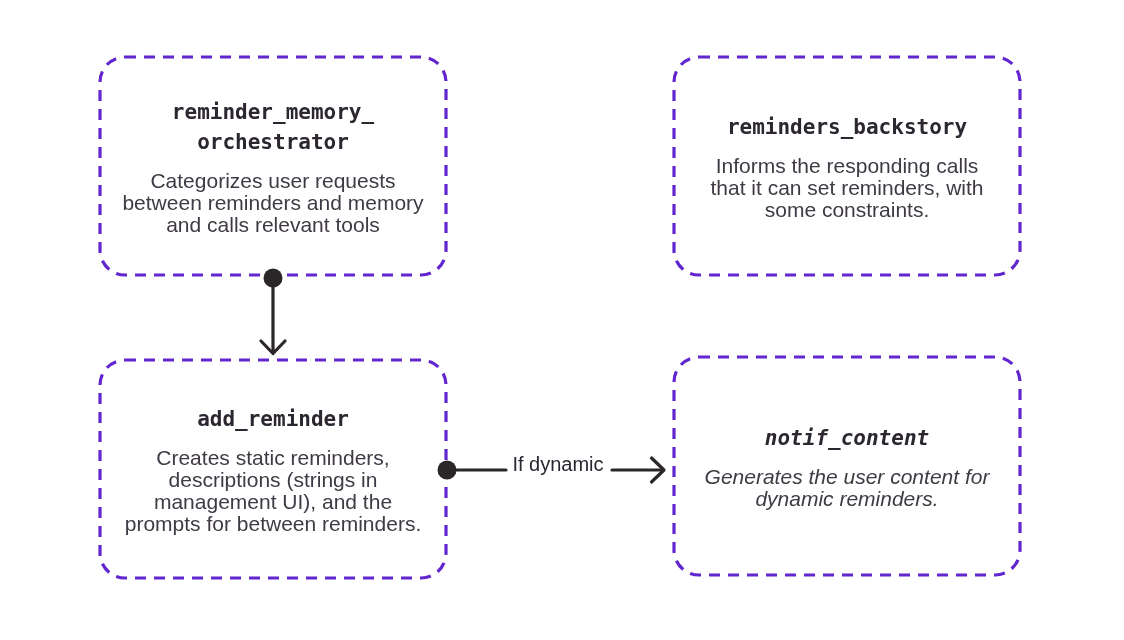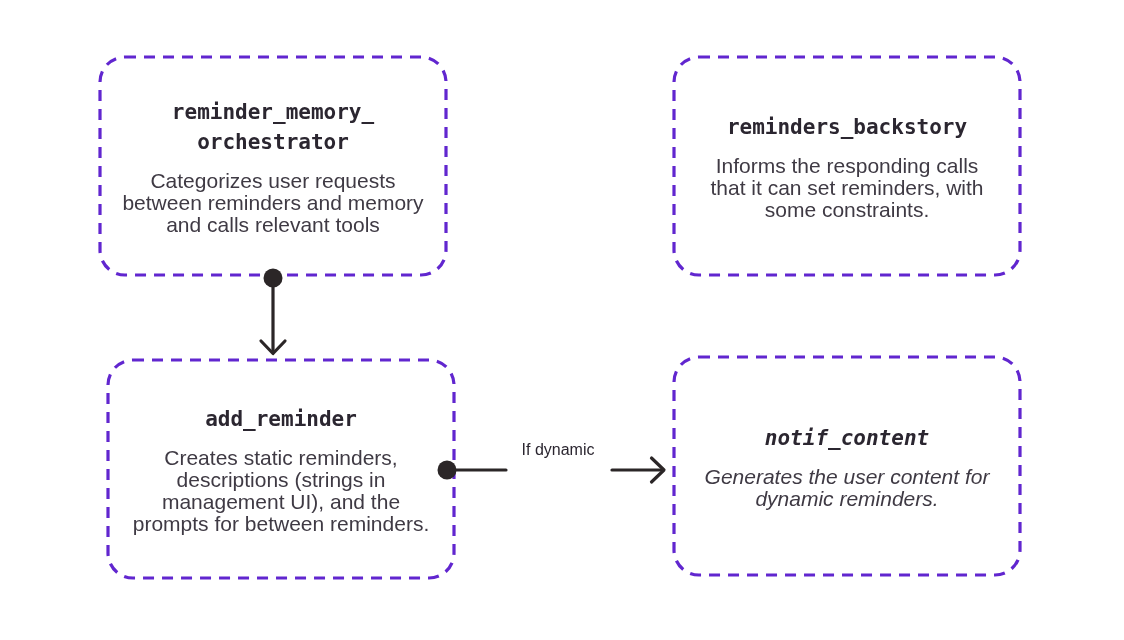--- a/index.html
+++ b/index.html
@@ -50,35 +50,35 @@
   .node-desc {
     position: relative;
     margin: 13px 0 0 0;
     font-size: 21px;
     line-height: 22px;
     color: var(--muted);
     max-width: 302px;
   }
   #node-orchestrator { left: 98px;  top: 55px; }
   #node-backstory    { left: 672px; top: 55px; }
-  #node-add-reminder { left: 106px;  top: 358px; }
+  #node-add-reminder { left: 98px;  top: 358px; }
   #node-notif        { left: 672px; top: 355px; font-style: italic; }
   .arrows-overlay {
     position: absolute;
     inset: 0;
     width: 1124px;
     height: 640px;
     pointer-events: none;
   }
   .edge-label {
     position: absolute;
     left: 558px;
-    top: 450px;
+    top: 464px;
     transform: translate(-50%, -50%);
-    font-size: 16px;
+    font-size: 20px;
     line-height: 20px;
     color: var(--ink);
     white-space: nowrap;
   }
 </style>
 </head>
 <body>
 
 <div class="canvas">
 

